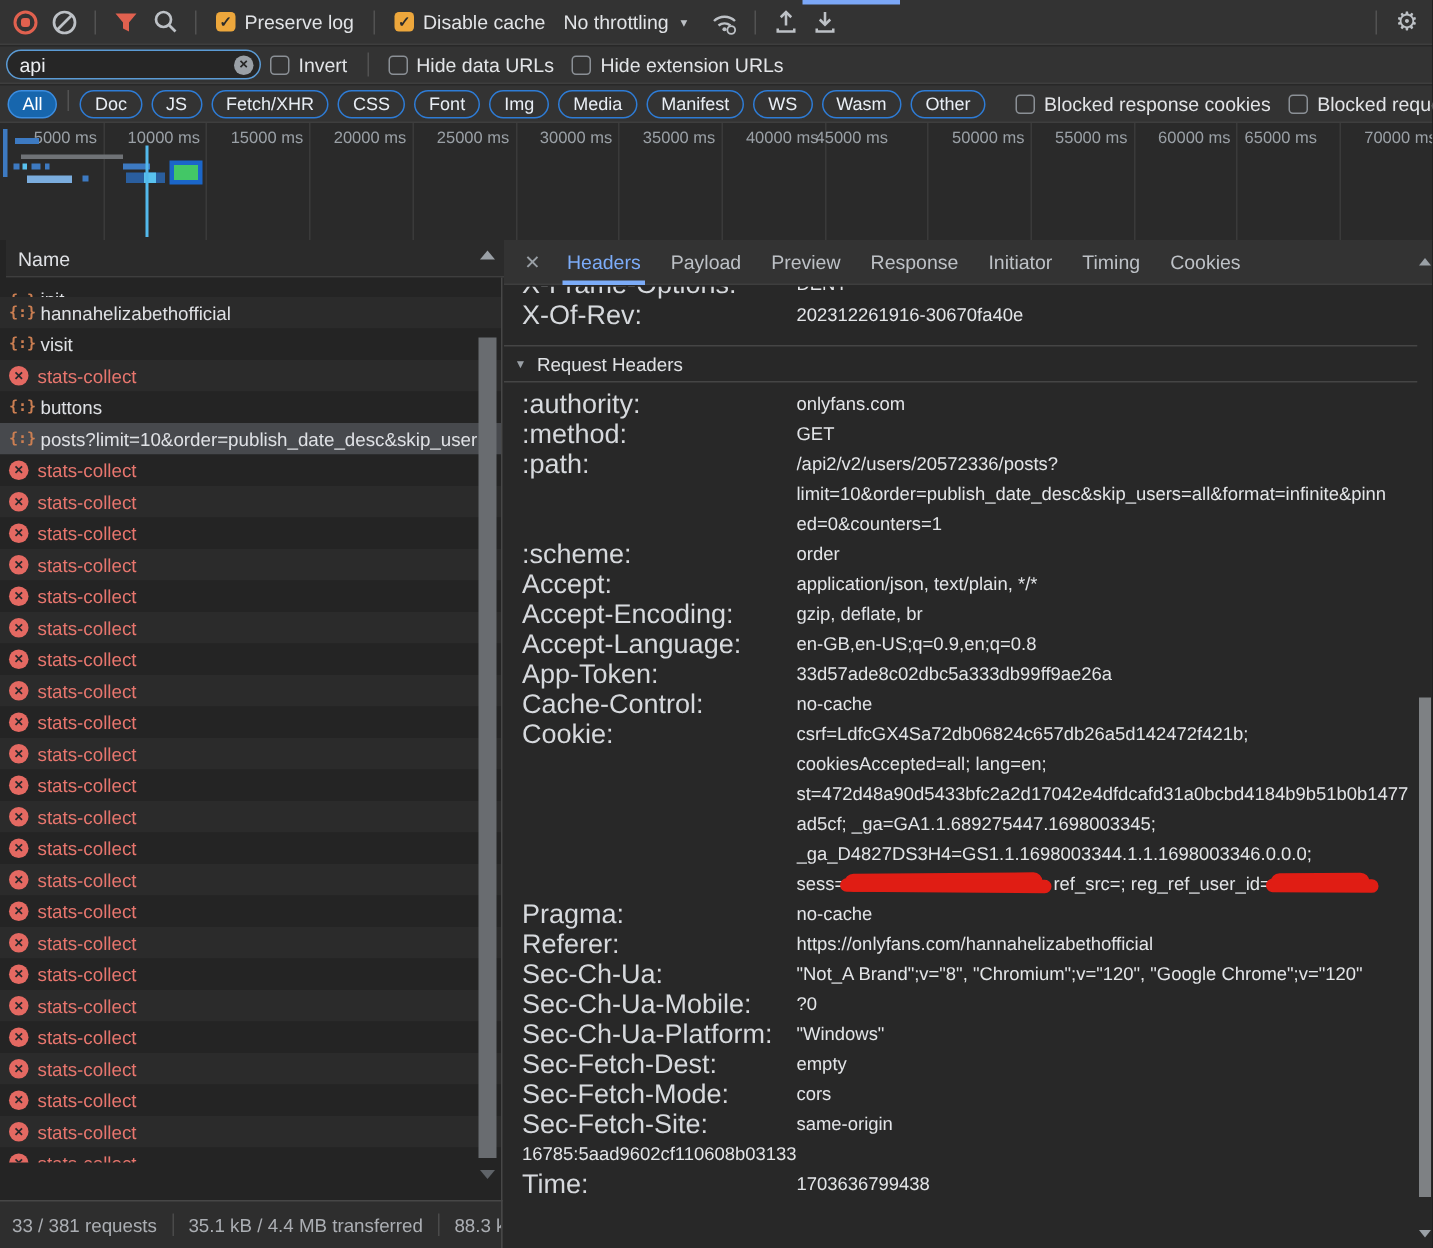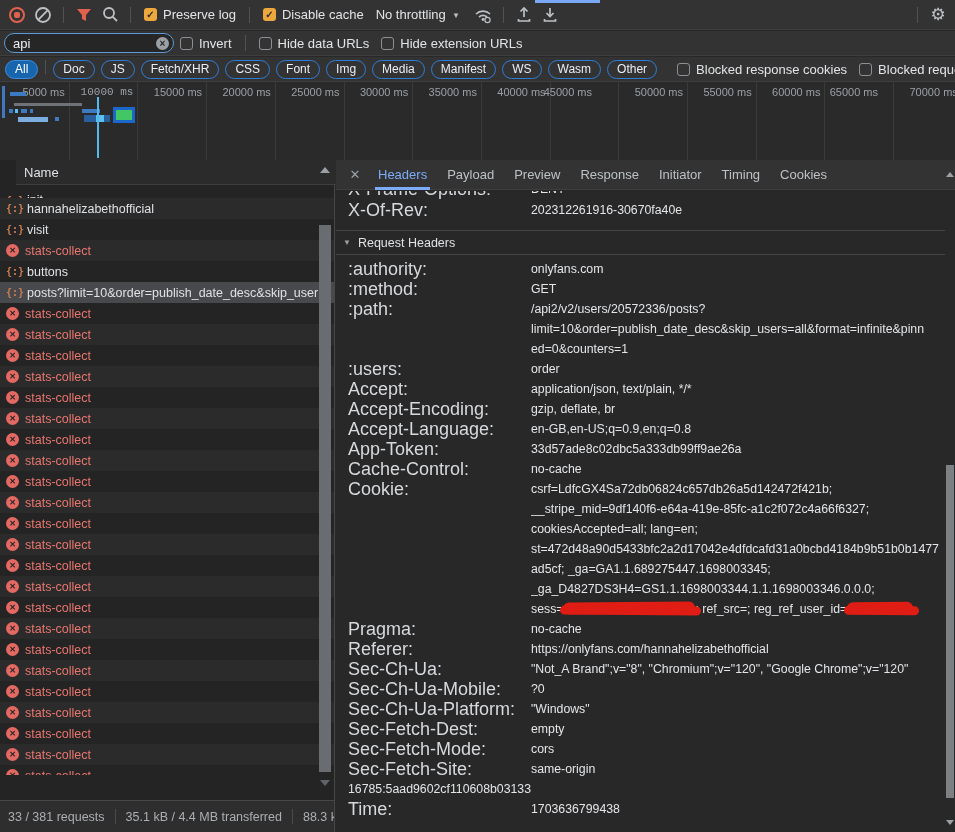--- a/index.html
+++ b/index.html
@@ -44,21 +44,21 @@
 
   
   .timeline{left:0;top:82px;width:955px;height:78px;background:#2a2a2a;border-bottom:1px solid #3e3e3e;overflow:hidden;}
   .tl-divider{position:absolute;top:0;bottom:0;width:1px;background:#3a3a3a;}
   .tl-label{position:absolute;top:4px;width:72px;text-align:right;font-size:11px;color:#9aa0a6;white-space:nowrap;}
   .tl-bar{position:absolute;}
   .tl-cursor{position:absolute;width:2px;background:#53b9ec;}
 
   
   .left-panel{left:0;top:160px;width:335px;height:672px;background:#242424;border-right:1px solid #474747;box-sizing:border-box;}
-  .name-header{position:absolute;left:16px;top:0;width:100%;height:25px;background:#2b2b2b;border-bottom:1px solid #3e3e3e;
+  .name-header{position:absolute;left:4px;top:0;width:100%;height:25px;background:#2b2b2b;border-bottom:1px solid #3e3e3e;
                line-height:25px;padding-left:8px;box-sizing:border-box;font-size:13px;color:#dfe1e5;}
   .req-rows{position:absolute;left:0;top:25px;width:100%;height:590px;overflow:hidden;}
   .req-row{height:21px;display:flex;align-items:center;padding-left:6px;box-sizing:border-box;white-space:nowrap;overflow:hidden;}
   .req-row.odd{background:#2b2b2b;}
   .req-row.even{background:#242424;}
   .req-row.selected{background:#47494d;}
   .req-row.clipped{height:13px;align-items:flex-end;overflow:hidden;}
   .req-row.clipped .req-inner{margin-bottom:-9px;}
   .req-inner{display:flex;align-items:center;}
   .ic-json{color:#cc7f52;font-family:"DejaVu Sans Mono",monospace;font-size:10px;font-weight:bold;width:15px;flex:0 0 auto;}
@@ -233,21 +233,21 @@
           <span class="cbox unchecked"></span>
           <span class="cb-label">Blocked requests</span>
         </div>
       </div>
   </div>
 
   <div class="abs timeline" id="timeline">
       <div class="tl-divider" style="left: 68.7px;"></div>
       <div class="tl-label" style="left: -7.3px;">5000 ms</div>
       <div class="tl-divider" style="left: 137.4px;"></div>
-      <div class="tl-label" style="left: 61.4px; font-family: Liberation Mono, monospace;">10000 ms</div>
+      <div class="tl-label" style="left: 61.4px;">10000 ms</div>
       <div class="tl-divider" style="left: 206.1px;"></div>
       <div class="tl-label" style="left: 130.1px;">15000 ms</div>
       <div class="tl-divider" style="left: 274.8px;"></div>
       <div class="tl-label" style="left: 198.8px;">20000 ms</div>
       <div class="tl-divider" style="left: 343.5px;"></div>
       <div class="tl-label" style="left: 267.5px;">25000 ms</div>
       <div class="tl-divider" style="left: 412.2px;"></div>
       <div class="tl-label" style="left: 336.2px;">30000 ms</div>
       <div class="tl-divider" style="left: 480.9px;"></div>
       <div class="tl-label" style="left: 404.9px;">35000 ms</div>
@@ -521,21 +521,21 @@
           </div>
           <div class="h-row">
             <div class="h-name">:path:</div>
             <div>
               <div class="h-val-line">/api2/v2/users/20572336/posts?</div>
               <div class="h-val-line">limit=10&amp;order=publish_date_desc&amp;skip_users=all&amp;format=infinite&amp;pinn</div>
               <div class="h-val-line">ed=0&amp;counters=1</div>
             </div>
           </div>
           <div class="h-row">
-            <div class="h-name">:users:</div>
+            <div class="h-name">:scheme:</div>
             <div>
               <div class="h-val-line">order</div>
             </div>
           </div>
           <div class="h-row">
             <div class="h-name">Accept:</div>
             <div>
               <div class="h-val-line">application/json, text/plain, */*</div>
             </div>
           </div>
@@ -560,21 +560,20 @@
           <div class="h-row">
             <div class="h-name">Cache-Control:</div>
             <div>
               <div class="h-val-line">no-cache</div>
             </div>
           </div>
           <div class="h-row">
             <div class="h-name">Cookie:</div>
             <div>
               <div class="h-val-line">csrf=LdfcGX4Sa72db06824c657db26a5d142472f421b;</div>
-              <div class="h-val-line">__stripe_mid=9df140f6-e64a-419e-85fc-a1c2f072c4a66f6327;</div>
               <div class="h-val-line">cookiesAccepted=all; lang=en;</div>
               <div class="h-val-line">st=472d48a90d5433bfc2a2d17042e4dfdcafd31a0bcbd4184b9b51b0b1477</div>
               <div class="h-val-line">ad5cf; _ga=GA1.1.689275447.1698003345;</div>
               <div class="h-val-line">_ga_D4827DS3H4=GS1.1.1698003344.1.1.1698003346.0.0.0;</div>
               <div class="h-val-line">sess=<span class="redact" style="width: 132px;"></span>; ref_src=; reg_ref_user_id=<span class="redact" style="width: 66px;"></span></div>
             </div>
           </div>
           <div class="h-row">
             <div class="h-name">Pragma:</div>
             <div>

